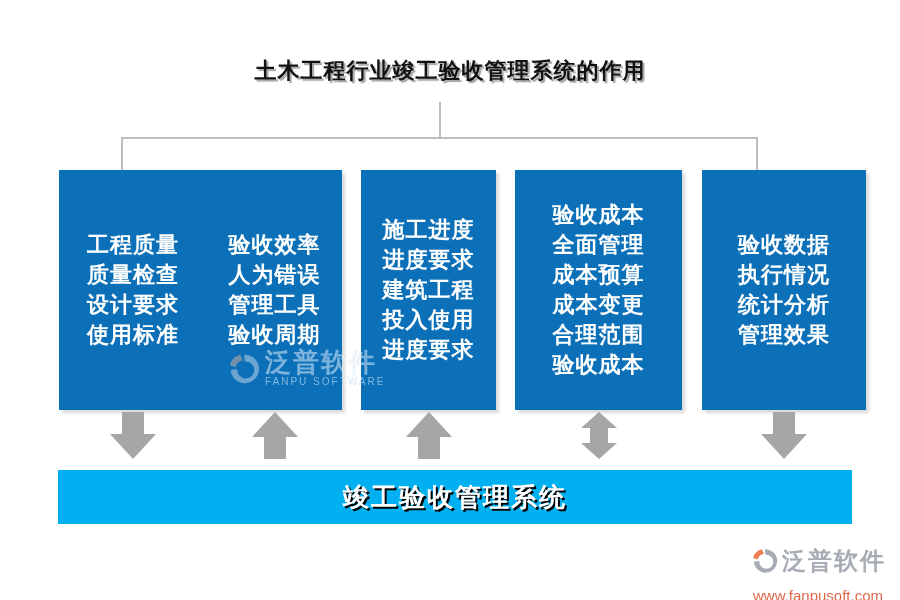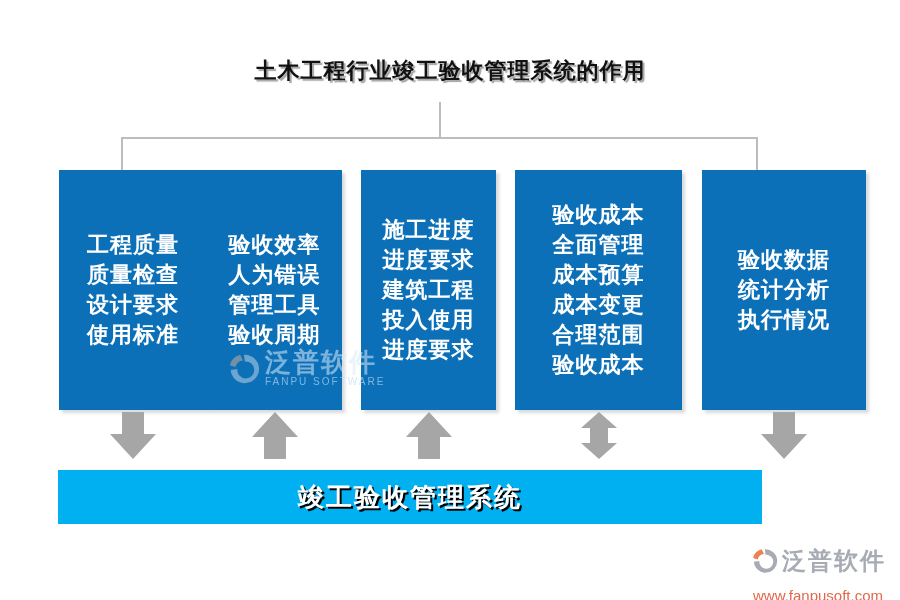--- a/index.html
+++ b/index.html
@@ -36,21 +36,21 @@
   
   #wm-center{position:absolute;left:226px;top:350px;display:flex;align-items:center;gap:5px;
              pointer-events:none;}
   #wm-center svg{opacity:.45;}
   #wm-center .wm-brand{font-size:26px;font-weight:bold;color:rgba(215,235,250,.55);
                        letter-spacing:2px;line-height:26px;}
   #wm-center .wm-sub{font-size:10px;color:rgba(190,220,245,.65);letter-spacing:2px;
                      font-family:"Liberation Sans","DejaVu Sans",sans-serif;}
 
   
-  #bar{position:absolute;left:58px;top:470px;width:704px;height:54px;
+  #bar{position:absolute;left:58px;top:470px;width:794px;height:54px;
        background:var(--bar-cyan,#00b0f0);display:flex;align-items:center;justify-content:center;}
   #bar span{font-size:26px;font-weight:bold;color:#fff;letter-spacing:2px;
             text-shadow:2px 2px 0 #000;}
 
   
   #wm-corner{position:absolute;right:14px;top:545px;text-align:center;}
   #wm-corner .row{display:flex;align-items:center;gap:4px;justify-content:center;}
   #wm-corner .wm-brand{font-size:24px;font-weight:bold;color:var(--watermark-gray,#a6abb4);
                        letter-spacing:2px;}
   #wm-corner .wm-url{margin-top:10px;font-size:15px;color:var(--watermark-url,#e2674a);
@@ -112,22 +112,23 @@
           <span>合理范围</span>
           <span>验收成本</span>
         </div>
         <svg class="arrow" width="46" height="47" viewBox="0 0 46 47">
           <polygon points="23,0 41,16 32,16 32,31 41,31 23,47 5,31 14,31 14,16 5,16"></polygon>
         </svg>
       </div>
       <div class="box-col">
         <div class="box">
           <span>验收数据</span>
+          <span>执行情况</span>
           <span>统计分析</span>
-          <span>执行情况</span>
+          <span>管理效果</span>
         </div>
         <svg class="arrow" width="46" height="47" viewBox="0 0 46 47">
           <polygon points="12,0 34,0 34,22 46,22 23,47 0,22 12,22"></polygon>
         </svg>
       </div>
     </div>
 
   <div id="wm-center">
     <svg width="34" height="34" viewBox="0 0 36 36">
       <path d="M4 14 A15 15 0 0 1 15 3 L18 9 A9 9 0 0 0 10 16 Z" fill="#f2b795"></path>

